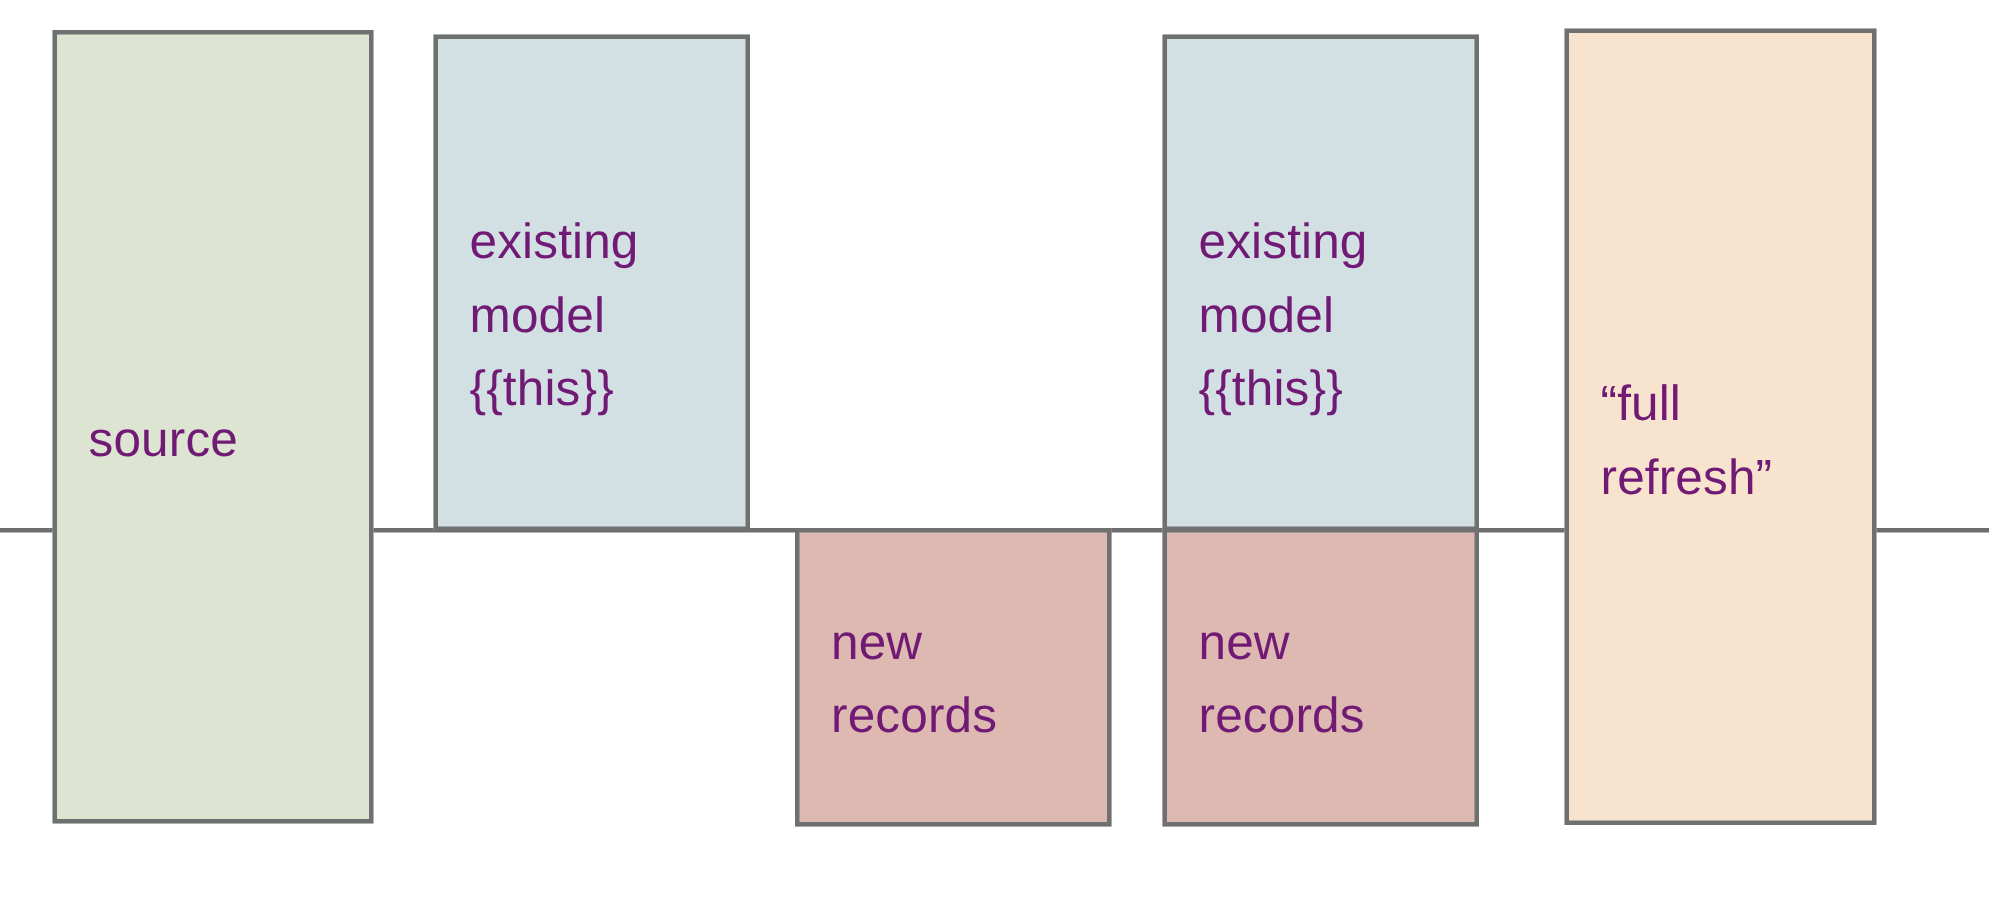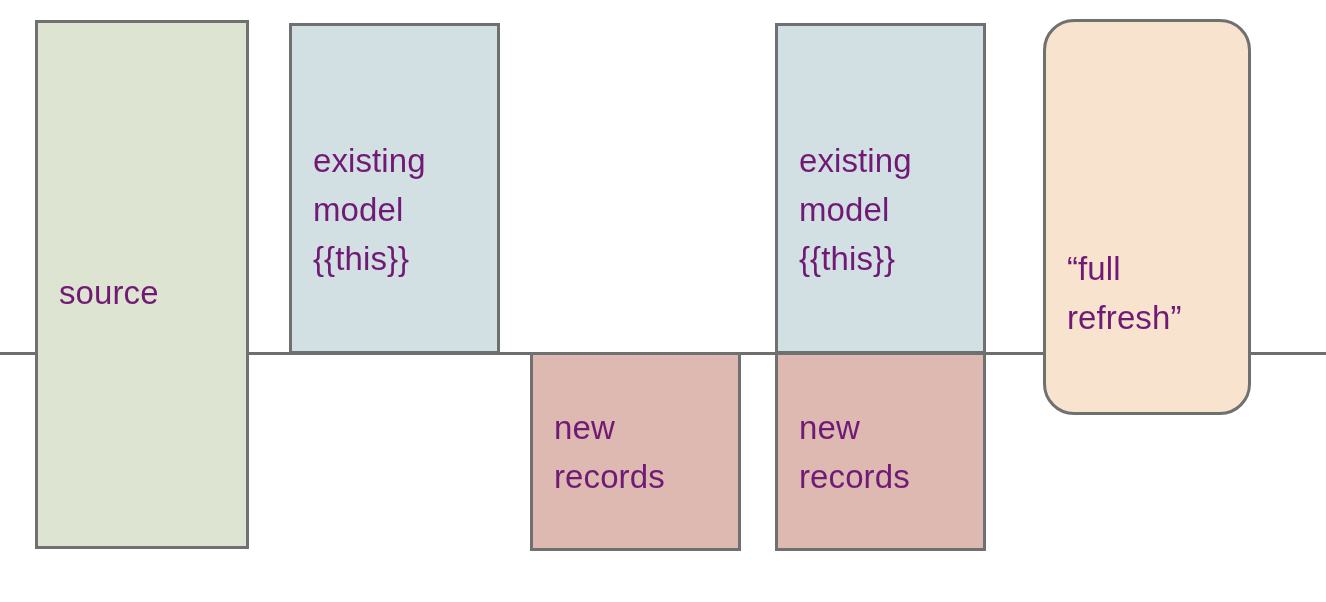--- a/index.html
+++ b/index.html
@@ -91,23 +91,22 @@
     width: 211px;
     height: 199px;
     background: #ddb9b2;
   }
   #box-new-2 .label { top: 48px; }
 
   #box-full-refresh {
     left: 1043px;
     top: 19px;
     width: 208px;
-    height: 396px;
+    height: 531px;
     background: #f7e3ce;
-    border-radius: 31px;
   }
   #box-full-refresh .label { top: 222px; }
 </style>
 </head>
 <body>
 
 <div id="canvas" style="background: rgb(255, 255, 255);">
 
   <div class="baseline" style="border-top-color: rgb(110, 110, 110);"></div>
 

